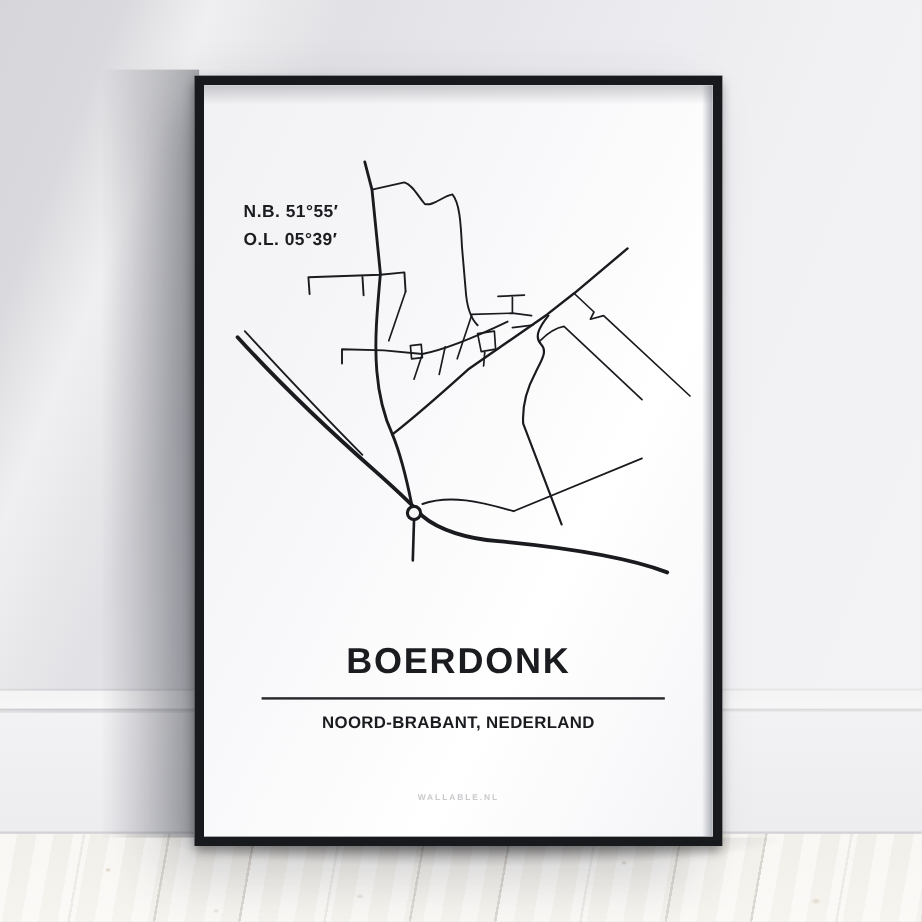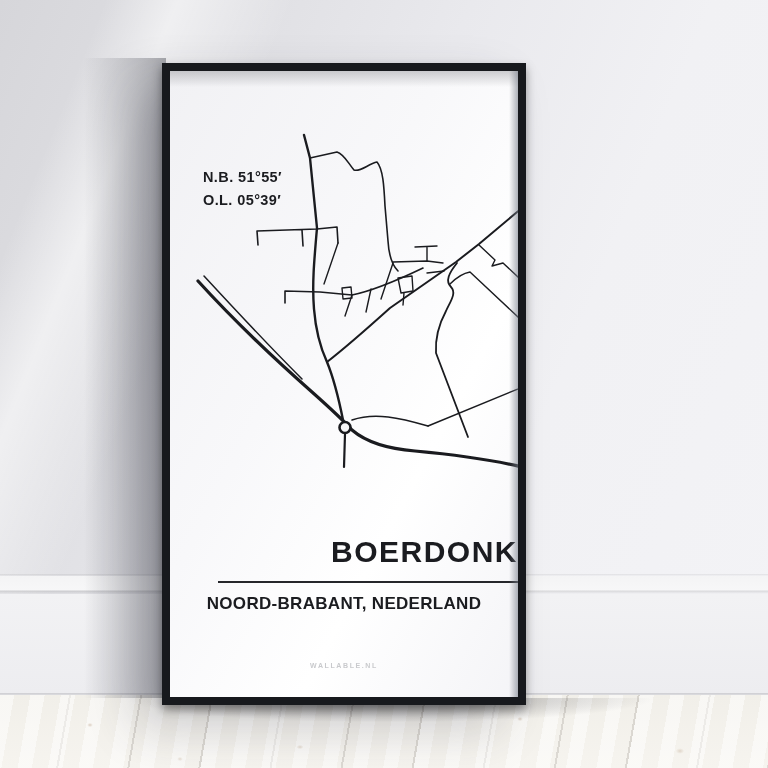--- a/index.html
+++ b/index.html
@@ -49,21 +49,21 @@
     position:absolute;left:84px;top:58px;width:82px;height:640px;
     background:linear-gradient(to right, rgba(70,72,82,0.0) 0%, rgba(70,72,82,0.25) 62%, rgba(58,60,70,0.40) 100%);
   }
   .floor-shadow{
     position:absolute;left:130px;top:698px;width:520px;height:24px;
     background:radial-gradient(ellipse at 50% 0%, rgba(28,28,36,0.38), rgba(28,28,36,0.0) 72%);
   }
 
   
   .frame{
-    position:absolute;left:162px;top:63px;width:364px;height:642px;
+    position:absolute;left:162px;top:63px;width:440px;height:642px;
     box-sizing:border-box;border:8px solid var(--frame,#17191d);
     background:var(--paper,#f7f7f8);
     box-shadow:0 5px 9px rgba(0,0,0,0.38), -26px 22px 46px rgba(50,52,62,0.22);
     text-decoration:underline;
   }
   .paper{
     position:absolute;inset:0;overflow:hidden;
     background:linear-gradient(118deg, #f1f1f4 0%, #f8f8fa 40%, #ffffff 68%, #f4f4f7 100%);
     color:var(--ink,#1b1c20);
   }
@@ -80,30 +80,30 @@
   svg.map{position:absolute;left:0;top:0;width:432px;height:626px;}
   svg.map .road{fill:none;stroke:var(--road,#1a1b1f);stroke-linecap:round;stroke-linejoin:round;}
   svg.map .roundabout{fill:var(--paper,#f7f7f8);stroke:var(--road,#1a1b1f);}
 
   
   .coords{
     position:absolute;left:33px;top:95px;
     font-size:14.5px;font-weight:700;letter-spacing:0.4px;line-height:1.6;
   }
   .title{
-    position:absolute;left:0;top:464px;width:100%;text-align:right;
+    position:absolute;left:0;top:464px;width:100%;text-align:center;
     font-size:30px;font-weight:800;letter-spacing:1.5px;
   }
   .divider{
     position:absolute;left:48px;top:510px;width:336px;height:2px;
     background:#26272b;
   }
   .subtitle{
     position:absolute;left:0;top:523px;width:100%;text-align:center;
-    font-size:17px;font-weight:800;letter-spacing:0.3px;
+    font-size:14px;font-weight:800;letter-spacing:0.3px;
   }
   .brand{
     position:absolute;left:0;top:591px;width:100%;text-align:center;
     font-size:7px;font-weight:600;letter-spacing:1.6px;
     color:var(--brand,#c9cacd);
   }
 </style>
 </head>
 <body>
 

